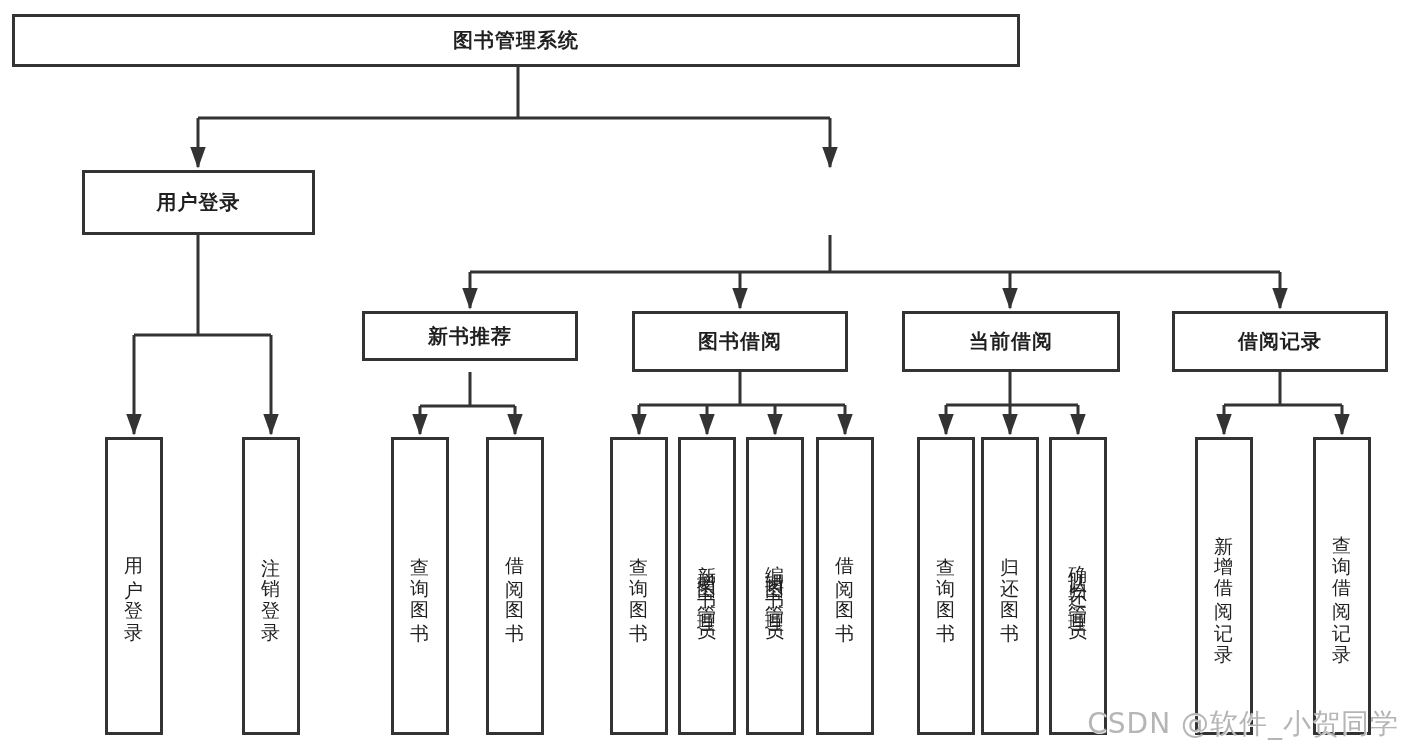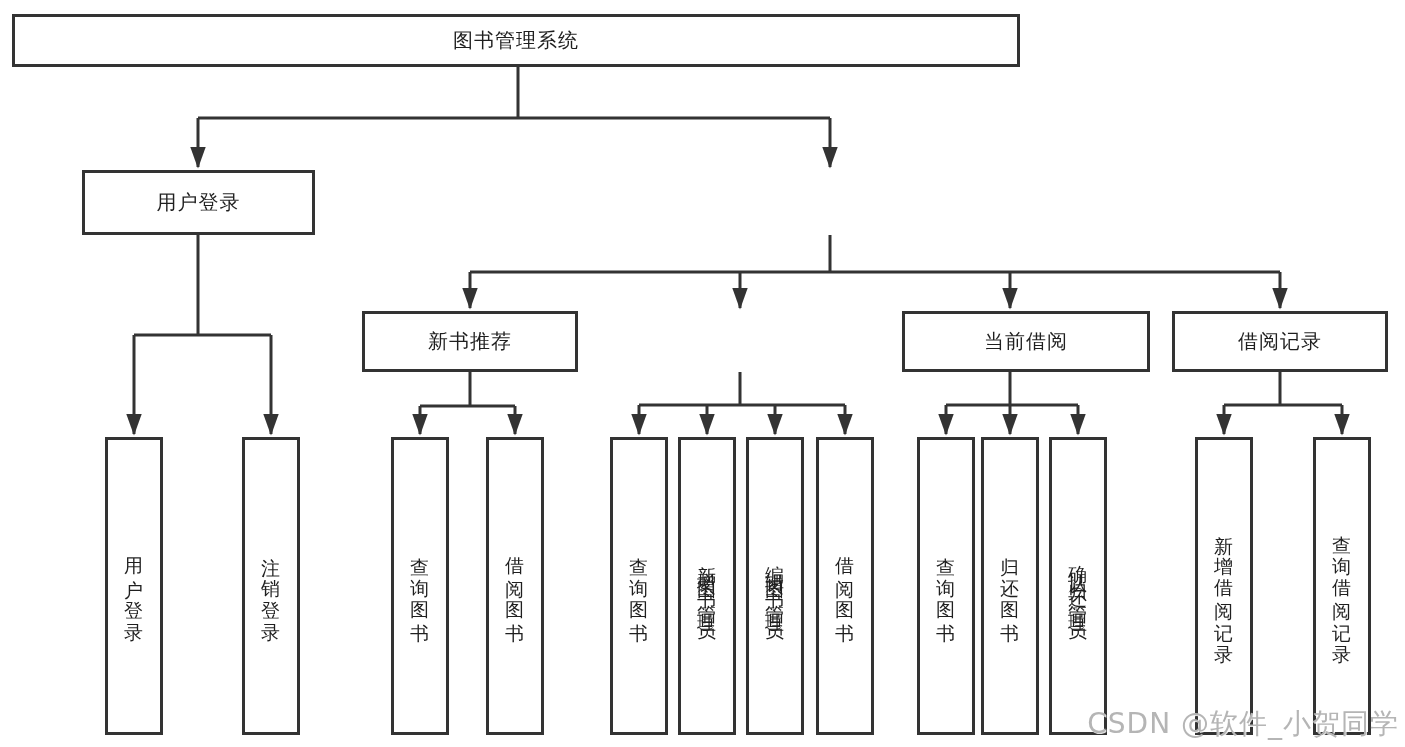--- a/index.html
+++ b/index.html
@@ -32,21 +32,21 @@
   .node {
     position: absolute;
     background: var(--background);
     border: 3px solid var(--box_border);
     color: var(--text);
     display: flex;
     align-items: center;
     justify-content: center;
     text-align: center;
   }
-  .node.h { font-size: 20px; letter-spacing: 1px; }
+  .node.h { font-size: 20px; letter-spacing: 1px; font-weight: bold; }
   .node.root { font-size: 20px; }
 
   .leaf {
     writing-mode: vertical-rl;
     text-orientation: mixed;
     font-size: 19px;
     line-height: 1;
   }
 
   .watermark {
@@ -109,24 +109,27 @@
   </svg>
 
   <div class="node h root" style="left:12px; top:14px; width:1008px; height:53px">
     <span>图书管理系统</span>
   </div>
 
   <div class="node h" style="left:82px; top:170px; width:233px; height:65px">
     <span>用户登录</span>
   </div>
 
-  <div class="node h" style="left:362px; top:311px; width:216px; height:61px">
+  <div class="node h" style="left:362px; top:311px; width:216px; height:50px">
     <span>新书推荐</span>
   </div>
-  <div class="node h" style="left:902px; top:311px; width:248px; height:61px">
+  <div class="node h" style="left:632px; top:311px; width:216px; height:61px">
+    <span>图书借阅</span>
+  </div>
+  <div class="node h" style="left:902px; top:311px; width:218px; height:61px">
     <span>当前借阅</span>
   </div>
   <div class="node h" style="left:1172px; top:311px; width:216px; height:61px">
     <span>借阅记录</span>
   </div>
 
   <div class="node leaf" style="left: 105px; top: 437px; width: 58px; height: 298px; letter-spacing: 22px;">
     <span>用户登录</span>
   </div>
   <div class="node leaf" style="left: 242px; top: 437px; width: 58px; height: 298px; letter-spacing: 22px;">

